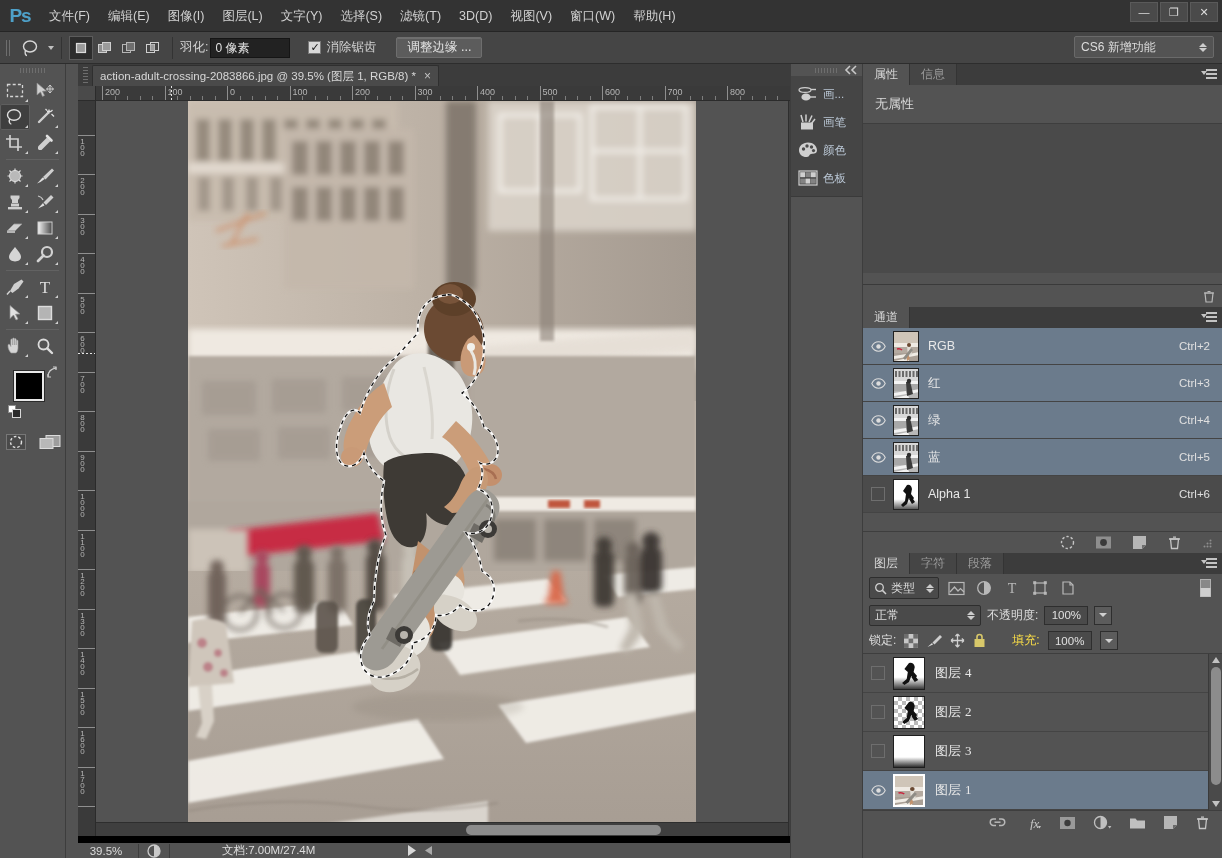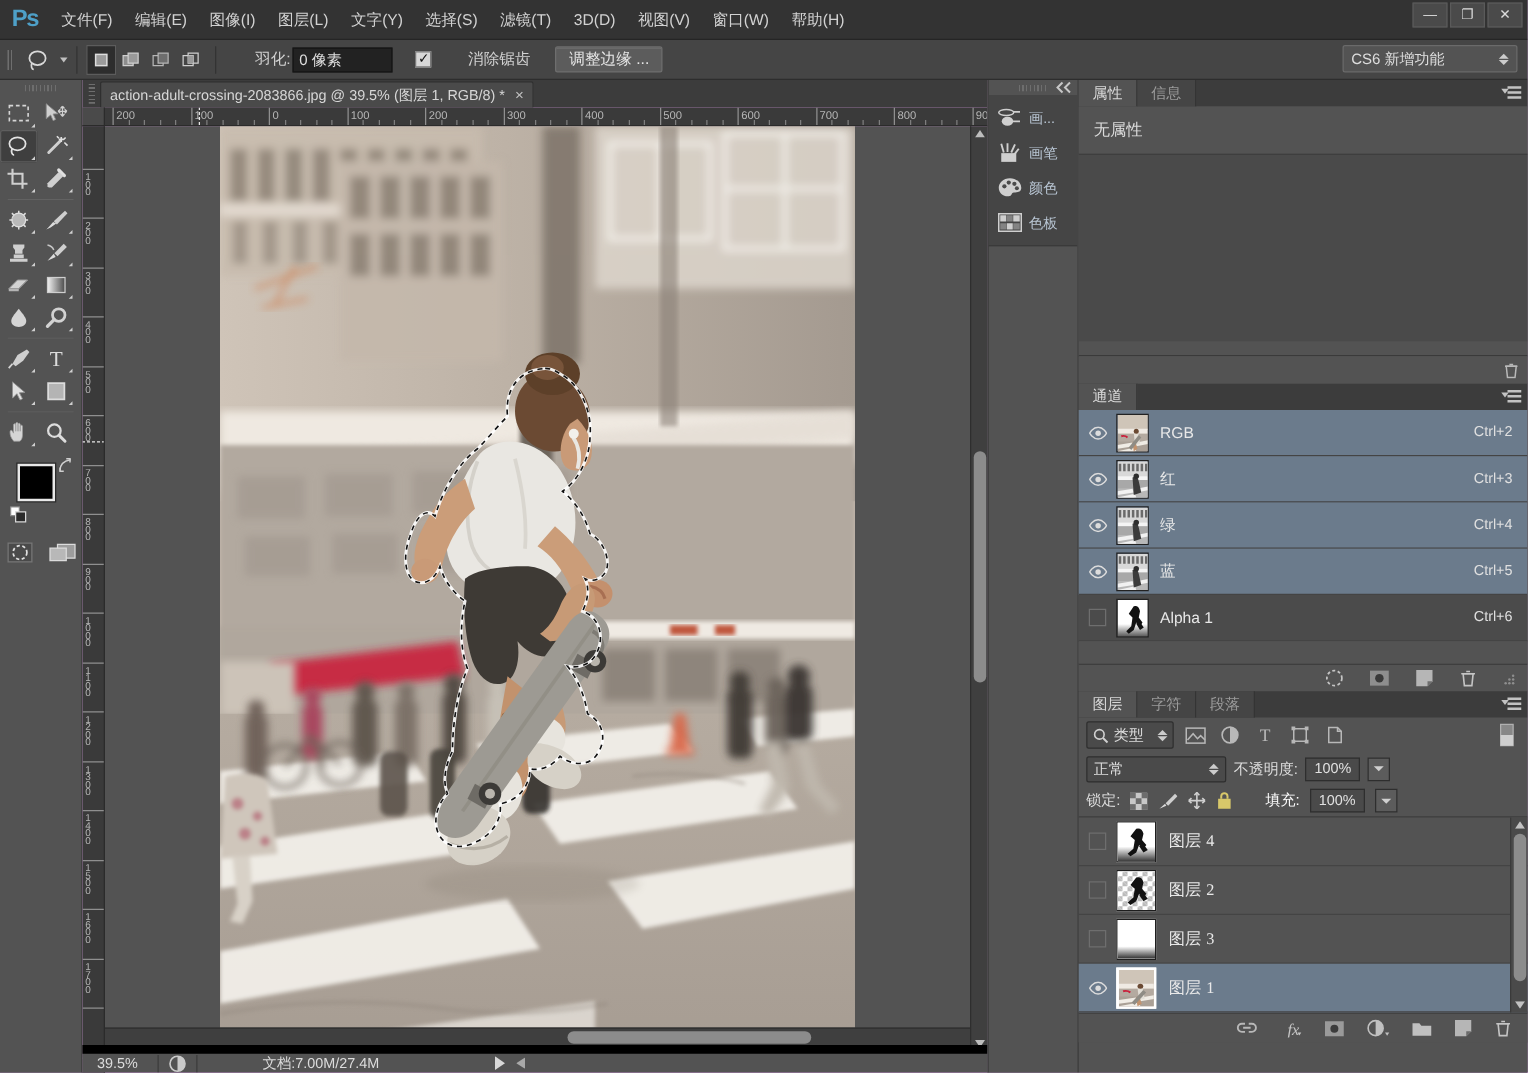--- a/index.html
+++ b/index.html
@@ -49,21 +49,21 @@
     width:30px;height:24px;display:flex;align-items:center;justify-content:center;
   }
   .tiny-caret{ width:0;height:0;border-left:3.5px solid transparent;border-right:3.5px solid transparent;border-top:4px solid #c0c0c0;margin-left:2px;}
   .vsep{ width:1px; height:22px; background:#333; margin:0 7px; }
   .bool-group{ display:flex; }
   .bool-btn{
     width:24px;height:24px;display:flex;align-items:center;justify-content:center;
     border:1px solid transparent;
   }
   .bool-btn.active{ background:#2d2d2d; border:1px solid #5c5c5c; }
-  .opt-label{ font-size:12.5px; color:#d2d2d2; margin-right:2px;margin-left:24px; }
+  .opt-label{ font-size:12.5px; color:#d2d2d2; margin-right:2px; }
   .opt-input{
     width:80px;height:20px;background:#222;border:1px solid #151515;color:#e0e0e0;
     font-size:12px; padding:1px 4px; line-height:17px;
   }
   .chk-wrap{ display:flex; align-items:center; gap:5px; }
   .chkbox{
     width:13px;height:13px;background:#d8d8d8;border:1px solid #7a7a7a;
     display:flex;align-items:center;justify-content:center;color:#111;font-size:11px;line-height:1;
   }
   .opt-btn{
@@ -107,21 +107,21 @@
   .tb-div{ height:1px; margin:3px 6px; background:#444; border-bottom:1px solid #626262;}
   .swatches{ position:relative; height:62px; margin-top:6px; }
   .sw-fg{ position:absolute;left:14px;top:6px;width:30px;height:30px;background:#000;border:2px solid #e8e8e8; box-shadow:0 0 0 1px #2b2b2b;}
   .sw-bg{ position:absolute;left:32px;top:24px;width:30px;height:30px;background:#2a2a2a;border:2px solid #e8e8e8; box-shadow:0 0 0 1px #2b2b2b; z-index:-1;}
   .sw-swap{ position:absolute;right:6px;top:0px;width:14px;height:14px;}
   .sw-def{ position:absolute;left:8px;top:40px;width:14px;height:14px;}
   .qmask{ display:flex; justify-content:center; gap:8px; padding-top:4px;}
   .qm{ width:26px;height:22px;display:flex;align-items:center;justify-content:center;}
 
   
-  .doc-area{ position:absolute; left:66px; top:64px; width:724px; height:794px; background:#f0abfc;}
+  .doc-area{ position:absolute; left:78px; top:64px; width:724px; height:794px; background:#0ea5e9;}
   .tabstrip{ position:absolute;left:0;top:0;width:724px;height:22px;background:#3c3c3c;display:flex;align-items:flex-end;}
   .doc-grip{ width:14px;height:22px;display:flex;align-items:center;justify-content:center;}
   .doc-grip span{ width:5px;height:16px;background:repeating-linear-gradient(to bottom,#6e6e6e 0 1px,transparent 1px 3px);}
   .doc-tab{
     height:21px; background:#4a4a4a; border:1px solid #2f2f2f; border-bottom:none;
     display:flex;align-items:center; padding:0 7px; color:#d7d7d7; font-size:11.5px;
     border-top-left-radius:2px;border-top-right-radius:2px;
   }
   .tab-close{ margin-left:8px; color:#c3c3c3; font-size:12px; line-height:1; }
   .ruler-h{
@@ -1415,21 +1415,21 @@
               <path d="M7.5 1 v13 M1 7.5 h13" stroke="#cfcfcf" stroke-width="1.3"></path>
               <path d="M7.5 1 l-2 2.2 M7.5 1 l2 2.2 M7.5 14 l-2 -2.2 M7.5 14 l2 -2.2 M1 7.5 l2.2 -2 M1 7.5 l2.2 2 M14 7.5 l-2.2 -2 M14 7.5 l-2.2 2" stroke="#cfcfcf" stroke-width="1.3" fill="none"></path>
             </svg>
         </div>
         <div>
           <svg width="13" height="15" viewBox="0 0 13 15">
               <rect x="1.5" y="6" width="10" height="8" fill="#d8c86a"></rect>
               <path d="M4 6 V4 a2.5 2.5 0 0 1 5 0 V6" fill="none" stroke="#d8c86a" stroke-width="1.6"></path>
             </svg>
         </div>
-        <span style="font-size:12px;color:#ffffff;margin-left:18px;">填充:</span>
+        <span style="font-size:12px;color:#fde047;margin-left:18px;">填充:</span>
         <div class="ly-num">100%</div>
         <div class="ly-numdd">
             <span style="width:0;height:0;border-left:4px solid transparent;border-right:4px solid transparent;border-top:4px solid #d0d0d0;display:block"></span>
           </div>
       </div>
 
       <div id="lyList" style="position:relative;">
           <div class="ly-row">
             <div class="ly-eye">
               <span style="display:block;width:14px;height:14px;border:1px solid #6e6e6e"></span>

